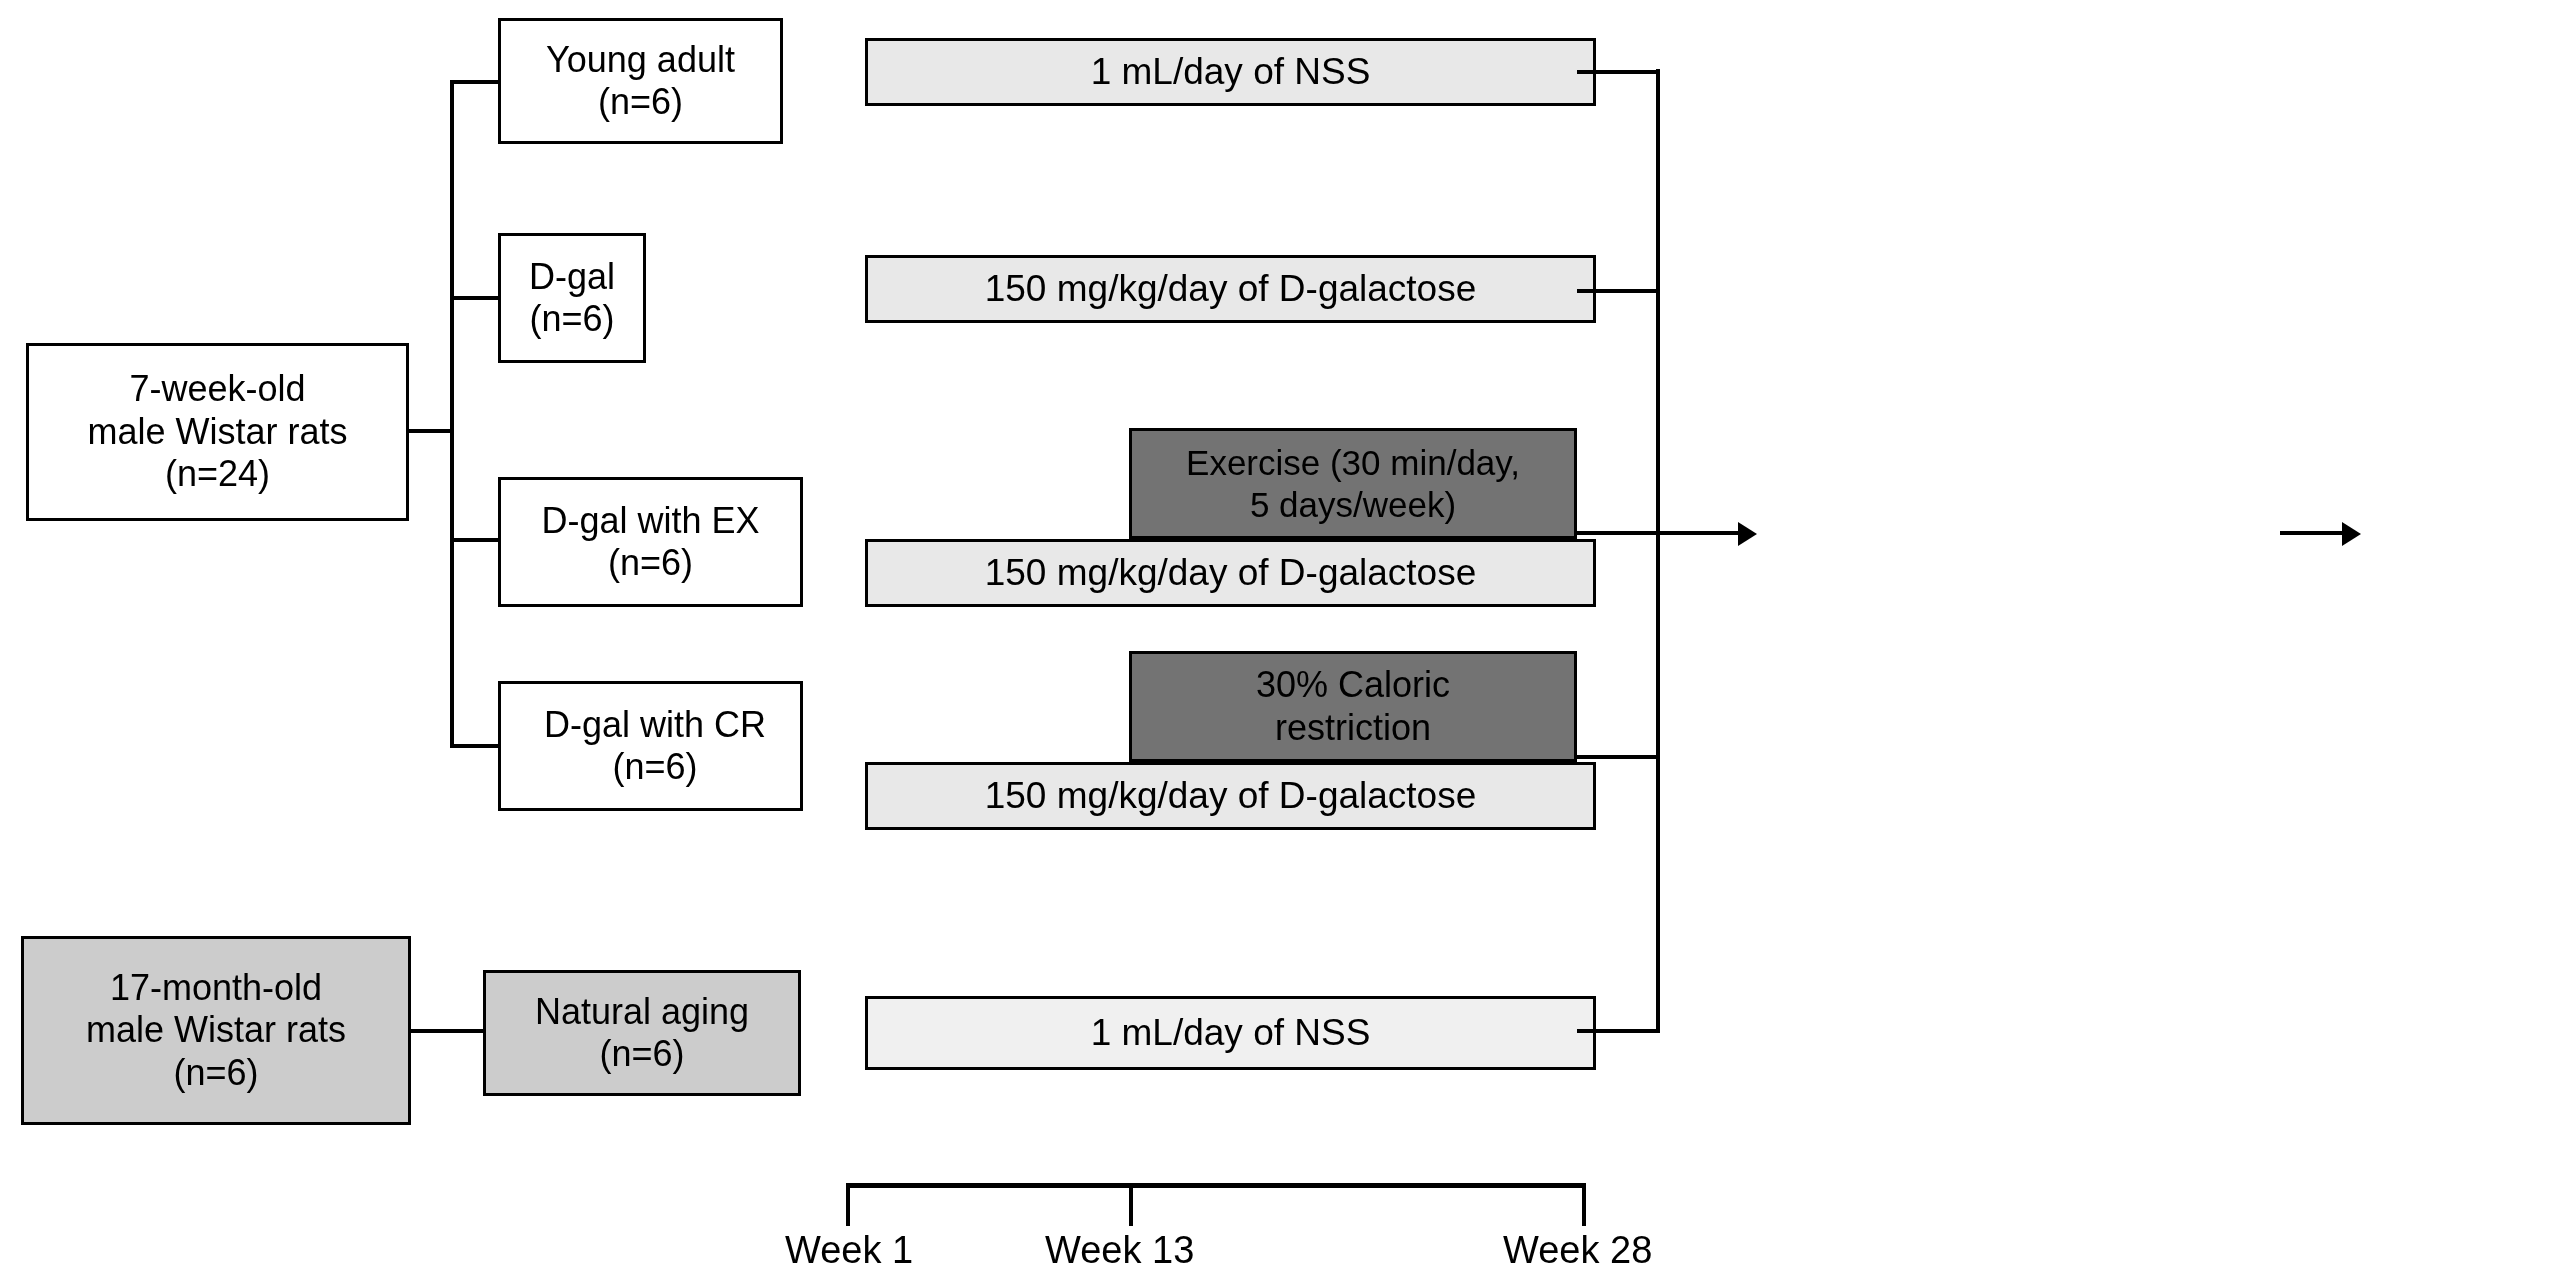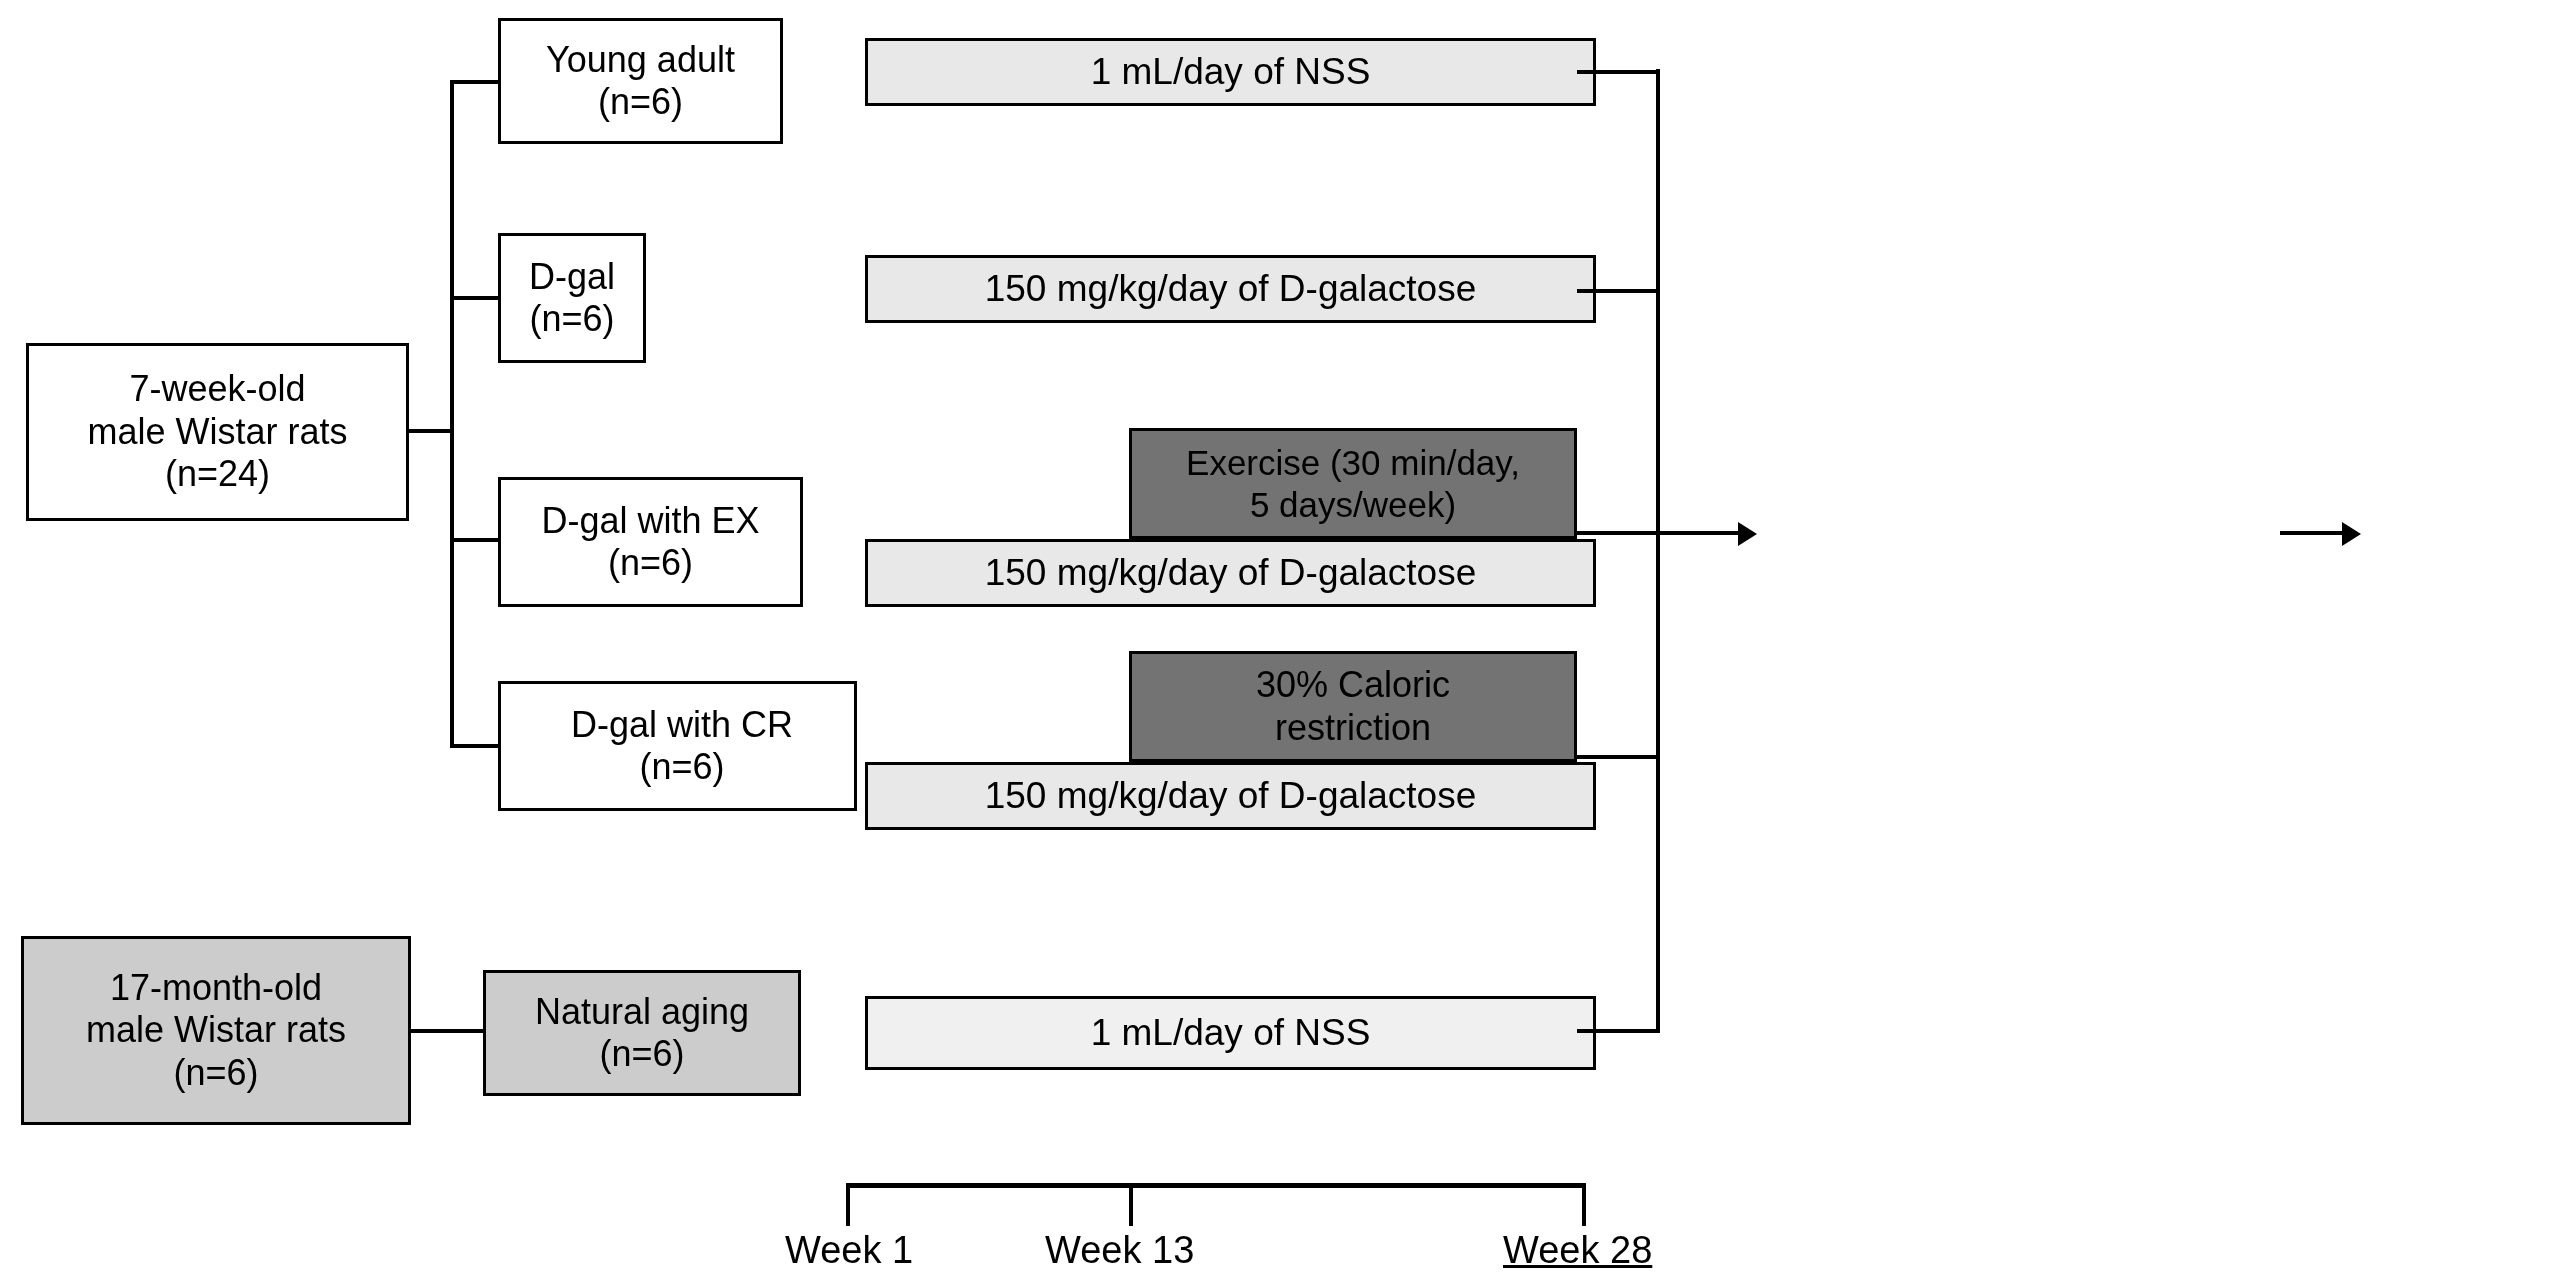--- a/index.html
+++ b/index.html
@@ -102,21 +102,21 @@
 
   <div class="box" style="left:498px; top:18px; width:285px; height:126px;">Young adult
 (n=6)</div>
 
   <div class="box" style="left:498px; top:233px; width:148px; height:130px;">D-gal
 (n=6)</div>
 
   <div class="box" style="left:498px; top:477px; width:305px; height:130px;">D-gal with EX
 (n=6)</div>
 
-  <div class="box" style="left:498px; top:681px; width:359px; height:130px;padding-left:15px;">D-gal with CR
+  <div class="box" style="left:498px; top:681px; width:305px; height:130px;padding-left:15px;">D-gal with CR
 (n=6)</div>
 
   <div class="box shaded-light bar" style="left:846px; top:38px; width:731px; height:68px;">1 mL/day of NSS</div>
 
   <div class="box shaded-light bar" style="left:846px; top:255px; width:731px; height:68px;">150 mg/kg/day of D-galactose</div>
 
   <div class="box shaded-dark bar2" style="left:1129px; top:428px; width:448px; height:111px; font-size:35px;">Exercise (30 min/day,
 5 days/week)</div>
   <div class="box shaded-light bar" style="left:846px; top:539px; width:731px; height:68px;">150 mg/kg/day of D-galactose</div>
 
@@ -152,16 +152,16 @@
 (n=6)</div>
 
   <div class="tl-rail" style="left:846px; top:1183px; width:740px;"></div>
 
   <div class="tl-tick" style="left:846px; top:1183px; height:43px;"></div>
   <div class="tl-tick" style="left:1129px; top:1183px; height:43px;"></div>
   <div class="tl-tick" style="left:1582px; top:1183px; height:43px;"></div>
 
   <div class="tl-label" style="left:785px; top:1229px;">Week 1</div>
   <div class="tl-label" style="left:1045px; top:1229px;">Week 13</div>
-  <div class="tl-label" style="left:1503px; top:1229px;text-decoration:underline;">Week 28</div>
+  <div class="tl-label" style="left:1503px; top:1229px;">Week 28</div>
 
 </div>
 
 
 </body></html>

